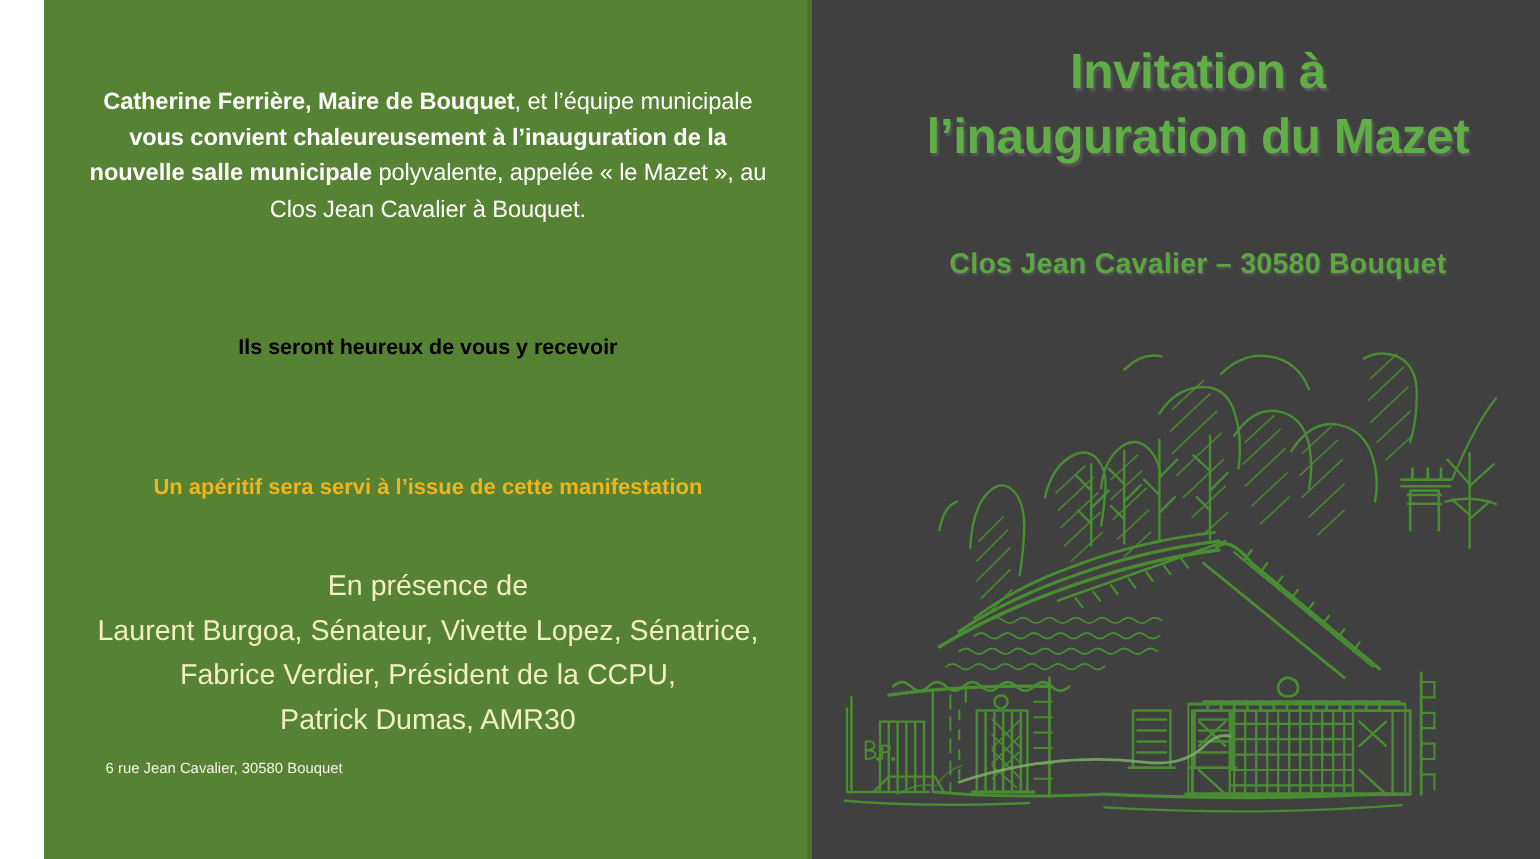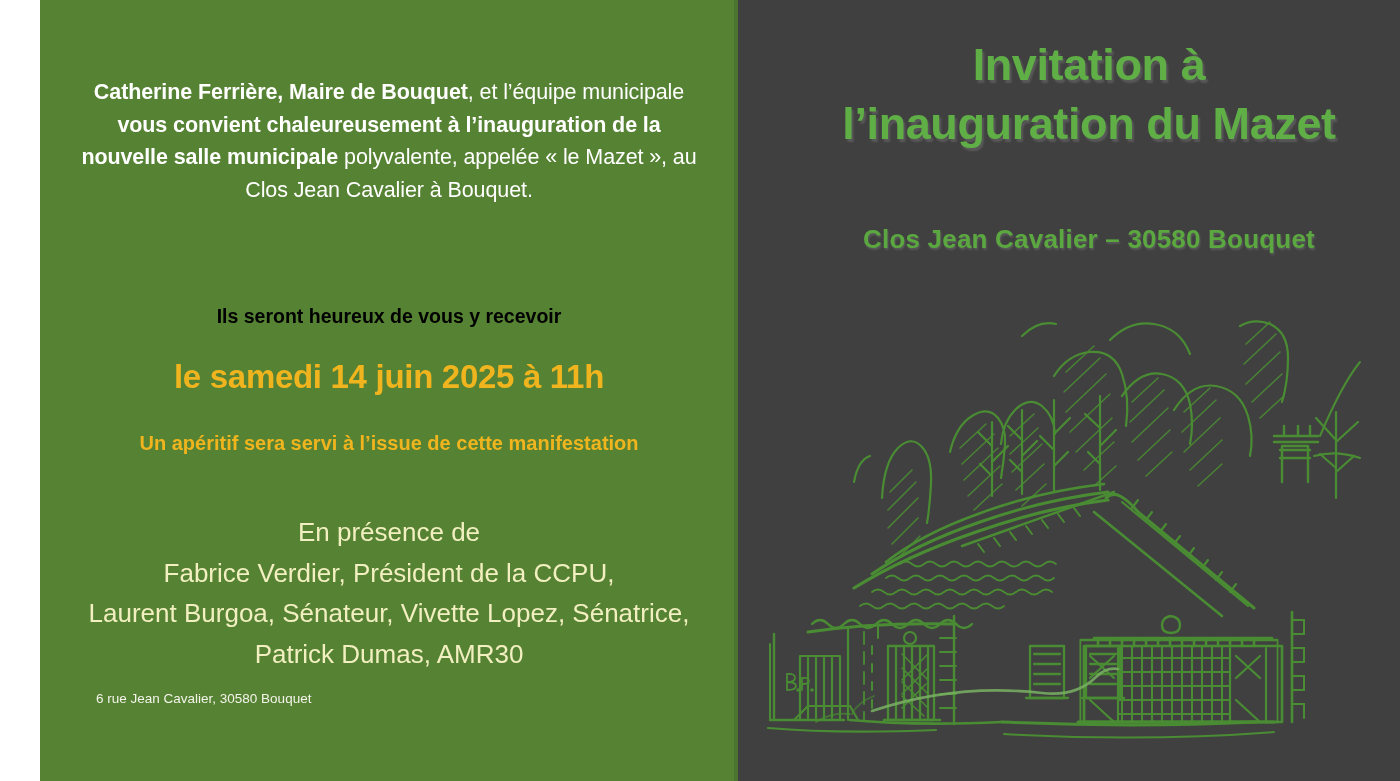--- a/index.html
+++ b/index.html
@@ -165,28 +165,27 @@
 <div class="invitation">
 
   <div class="left-panel">
 
     <div class="intro-block">
       <b>Catherine Ferrière, Maire de Bouquet</b><span>, et l’équipe municipale </span><b>vous convient chaleureusement à l’inauguration de la nouvelle salle municipale</b><span> polyvalente, appelée « le Mazet », au Clos Jean Cavalier à Bouquet.</span>
     </div>
 
     <div class="gold-lead">Ils seront heureux de vous y recevoir</div>
 
-    <div class="gold-date">le samedi 14 juin 2025 à 11h</div>
 
     <div class="gold-aperitif">Un apéritif  sera servi à l’issue de cette manifestation</div>
 
     <div class="guests-block">
       <span class="guest-line">En présence de</span>
+      <span class="guest-line">Laurent Burgoa, Sénateur, Vivette Lopez, Sénatrice,</span>
       <span class="guest-line">Fabrice Verdier, Président de la CCPU,</span>
-      <span class="guest-line">Laurent Burgoa, Sénateur, Vivette Lopez, Sénatrice,</span>
       <span class="guest-line">Patrick Dumas, AMR30</span>
     </div>
 
     <div class="footer-block">
       <span class="footer-line">6 rue Jean Cavalier, 30580 Bouquet</span>
     </div>
 
   </div>
 
   <div class="right-panel">

